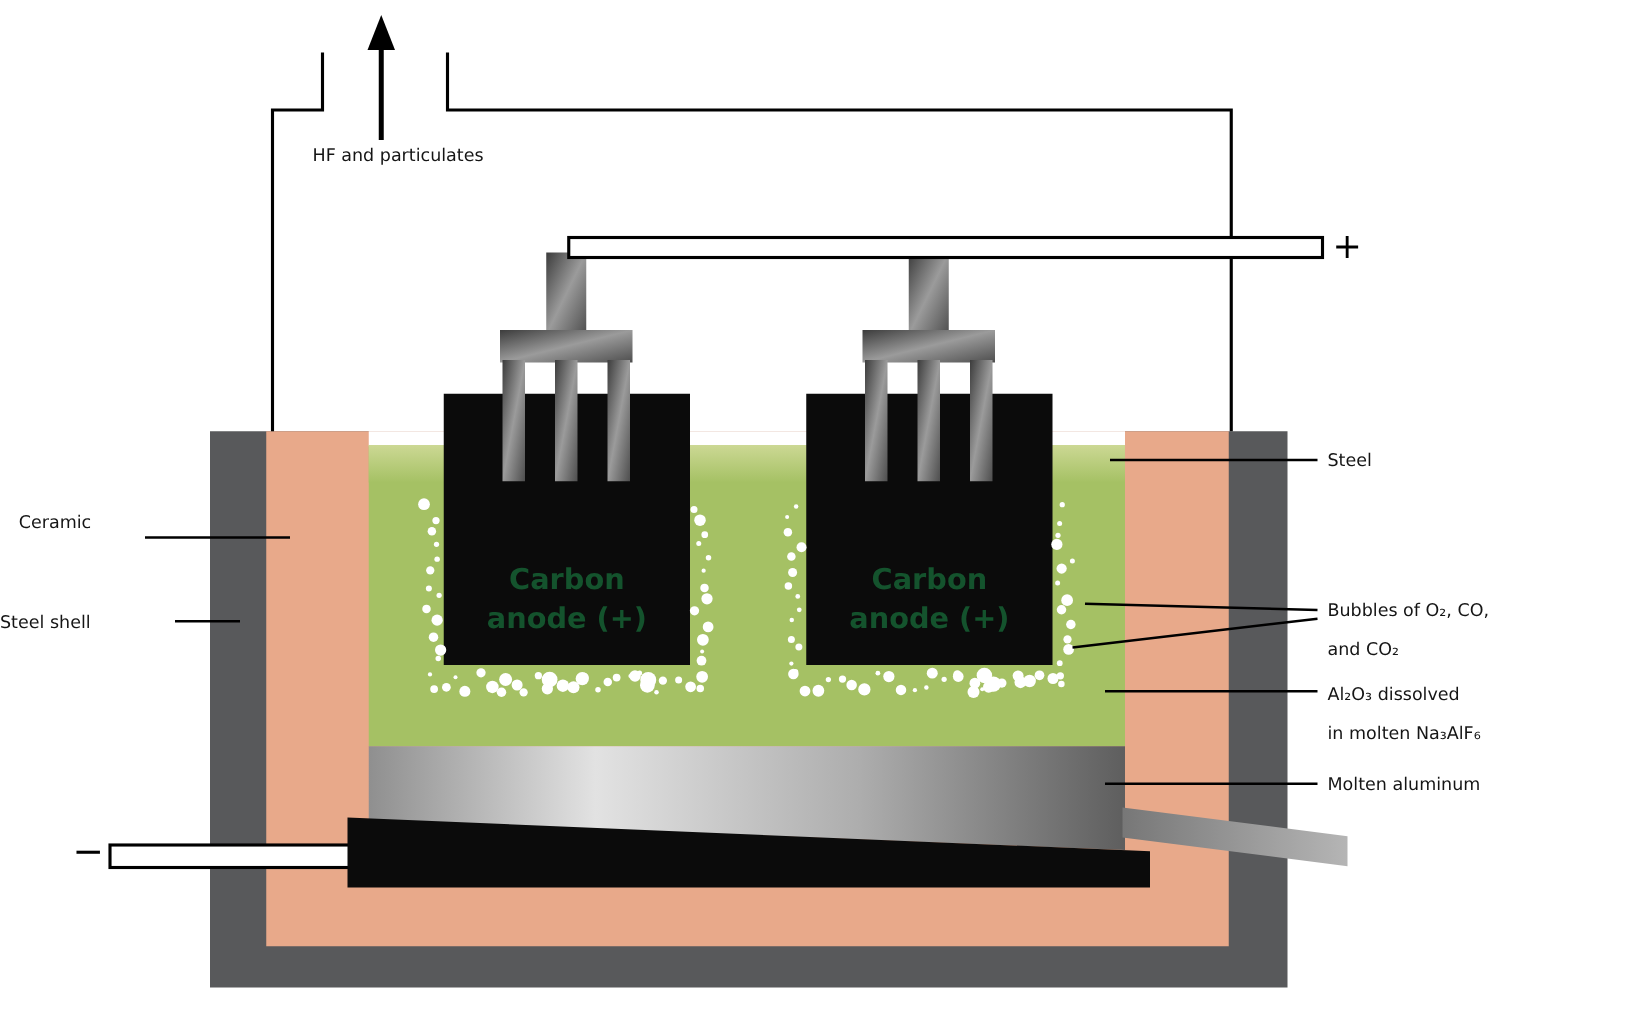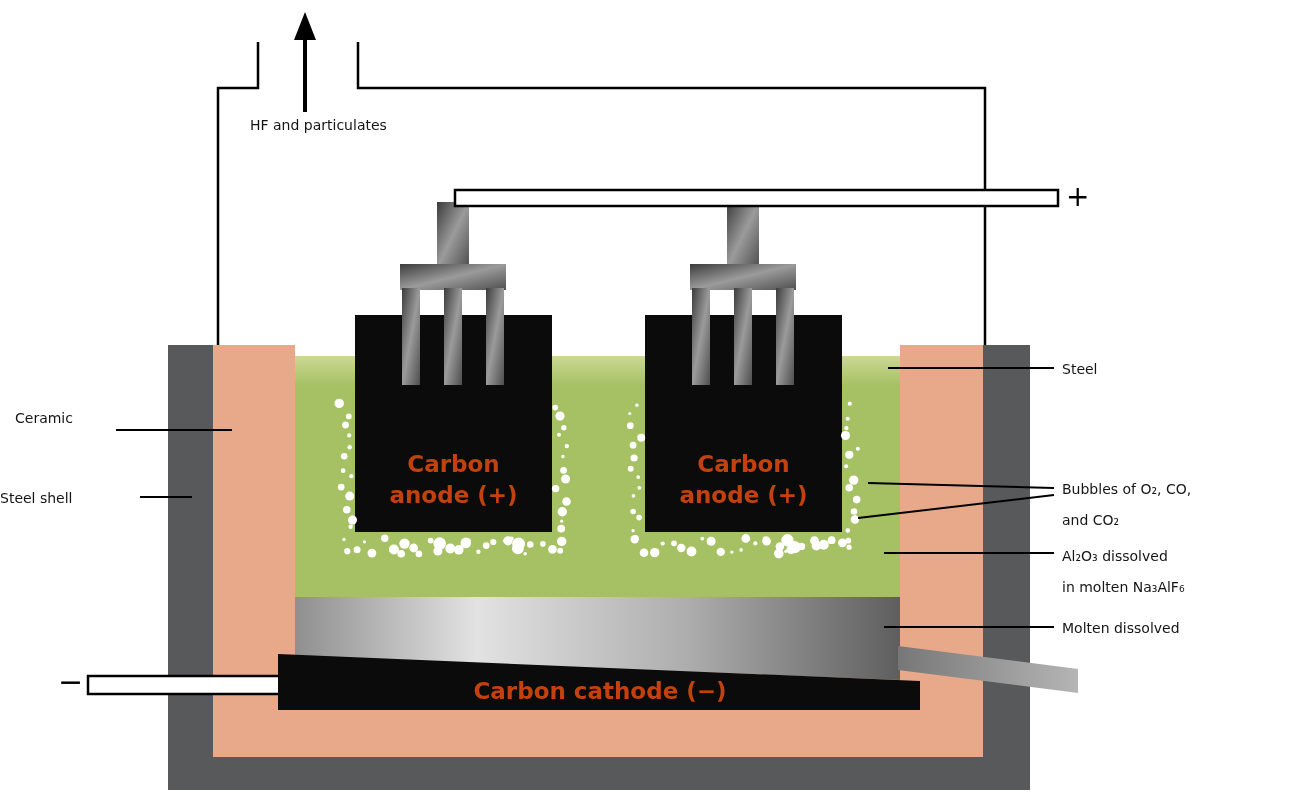--- a/index.html
+++ b/index.html
@@ -5,21 +5,21 @@
   html,body{margin:0;padding:0;background:#fff;}
   .stage{
     position:relative;width:1300px;height:811px;background:#ffffff;overflow:hidden;
     font-family:"DejaVu Sans","Liberation Sans",sans-serif;
   }
   .stage svg{position:absolute;left:0;top:0;}
   .lbl{position:absolute;font-size:14px;color:#151515;line-height:30px;}
   .lbl div{white-space:nowrap;}
   .lbl.two{line-height:31px;}
   .electrode-lbl{
-    position:absolute;color:#c2410c;font-weight:bold;font-size:23px;line-height:31px;
+    position:absolute;color:#14532d;font-weight:bold;font-size:23px;line-height:31px;
     text-align:center;
   }
   .electrode-lbl div{white-space:nowrap;}
   .sign{position:absolute;color:#000;font-weight:normal;}
   .sign.plus{font-size:28px;}
   .sign.minus{font-size:30px;}
 </style>
 </head>
 <body>
 
@@ -222,30 +222,29 @@
   <div class="lbl two" style="left:1062px;top:541px;">
     <div>Al₂O₃ dissolved</div>
     <div>in molten Na₃AlF₆</div>
   </div>
 
   <div class="lbl two" style="left:1062px;top:474px;">
     <div>Bubbles of O₂, CO,</div>
     <div>and CO₂</div>
   </div>
 
-  <div class="lbl" style="left:1062px;top:613px;">Molten dissolved</div>
+  <div class="lbl" style="left:1062px;top:613px;">Molten aluminum</div>
 
   <div class="electrode-lbl" style="left:355px;top:449px;width:197px;">
     <div>Carbon</div>
     <div>anode (+)</div>
   </div>
 
   <div class="electrode-lbl" style="left:645px;top:449px;width:197px;">
     <div>Carbon</div>
     <div>anode (+)</div>
   </div>
 
-  <div class="electrode-lbl" style="left:370px;top:676px;width:460px;">Carbon cathode (−)</div>
 
   <div class="sign plus" style="left:1066px;top:180px;">+</div>
   <div class="sign minus" style="left:58px;top:664px;">−</div>
 
 </div>
 
 </body></html>

